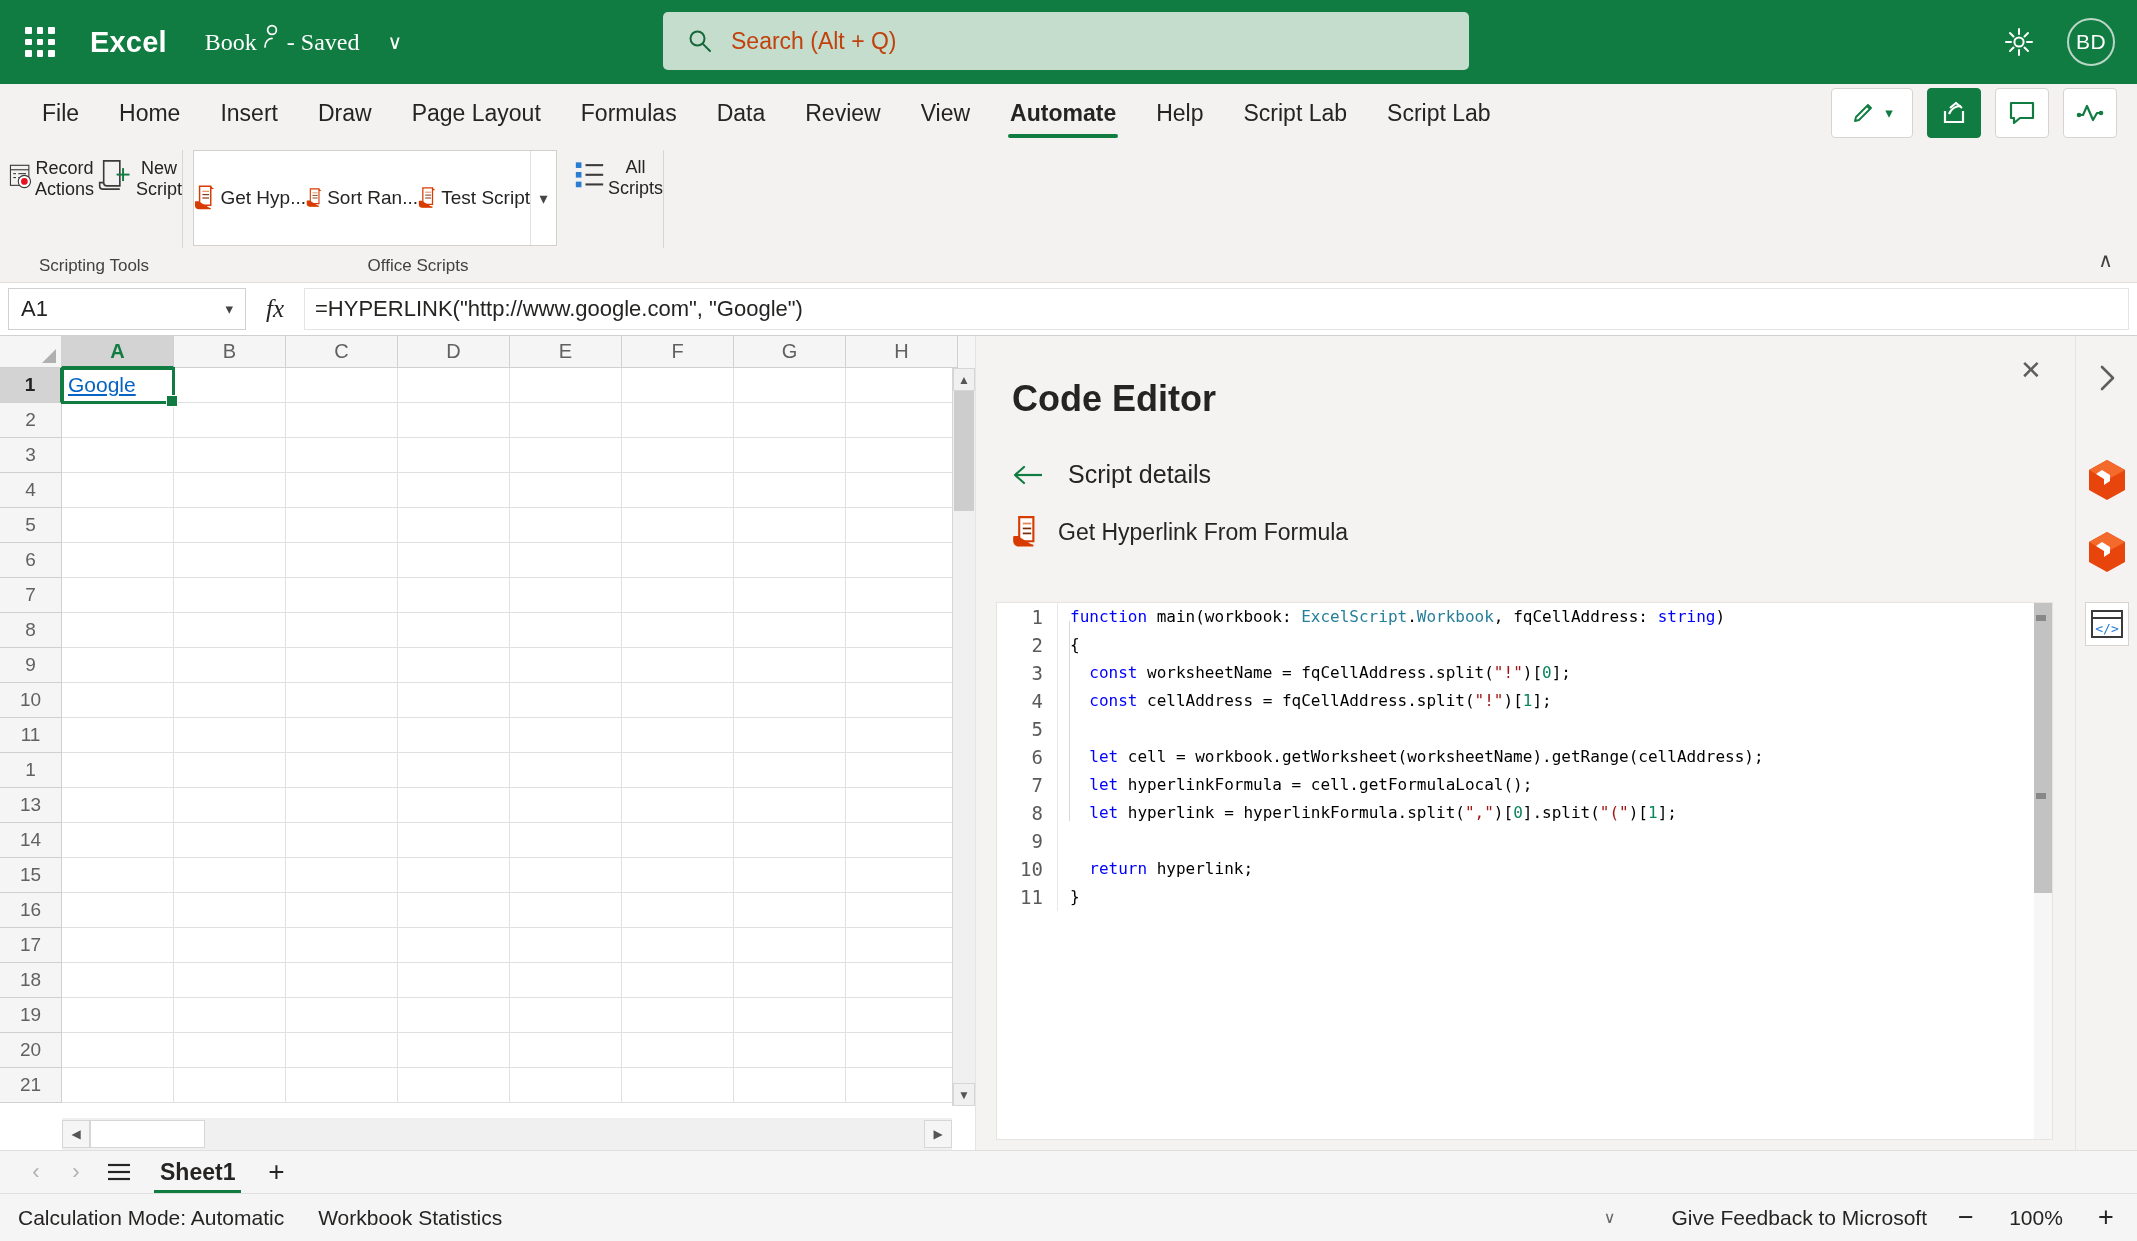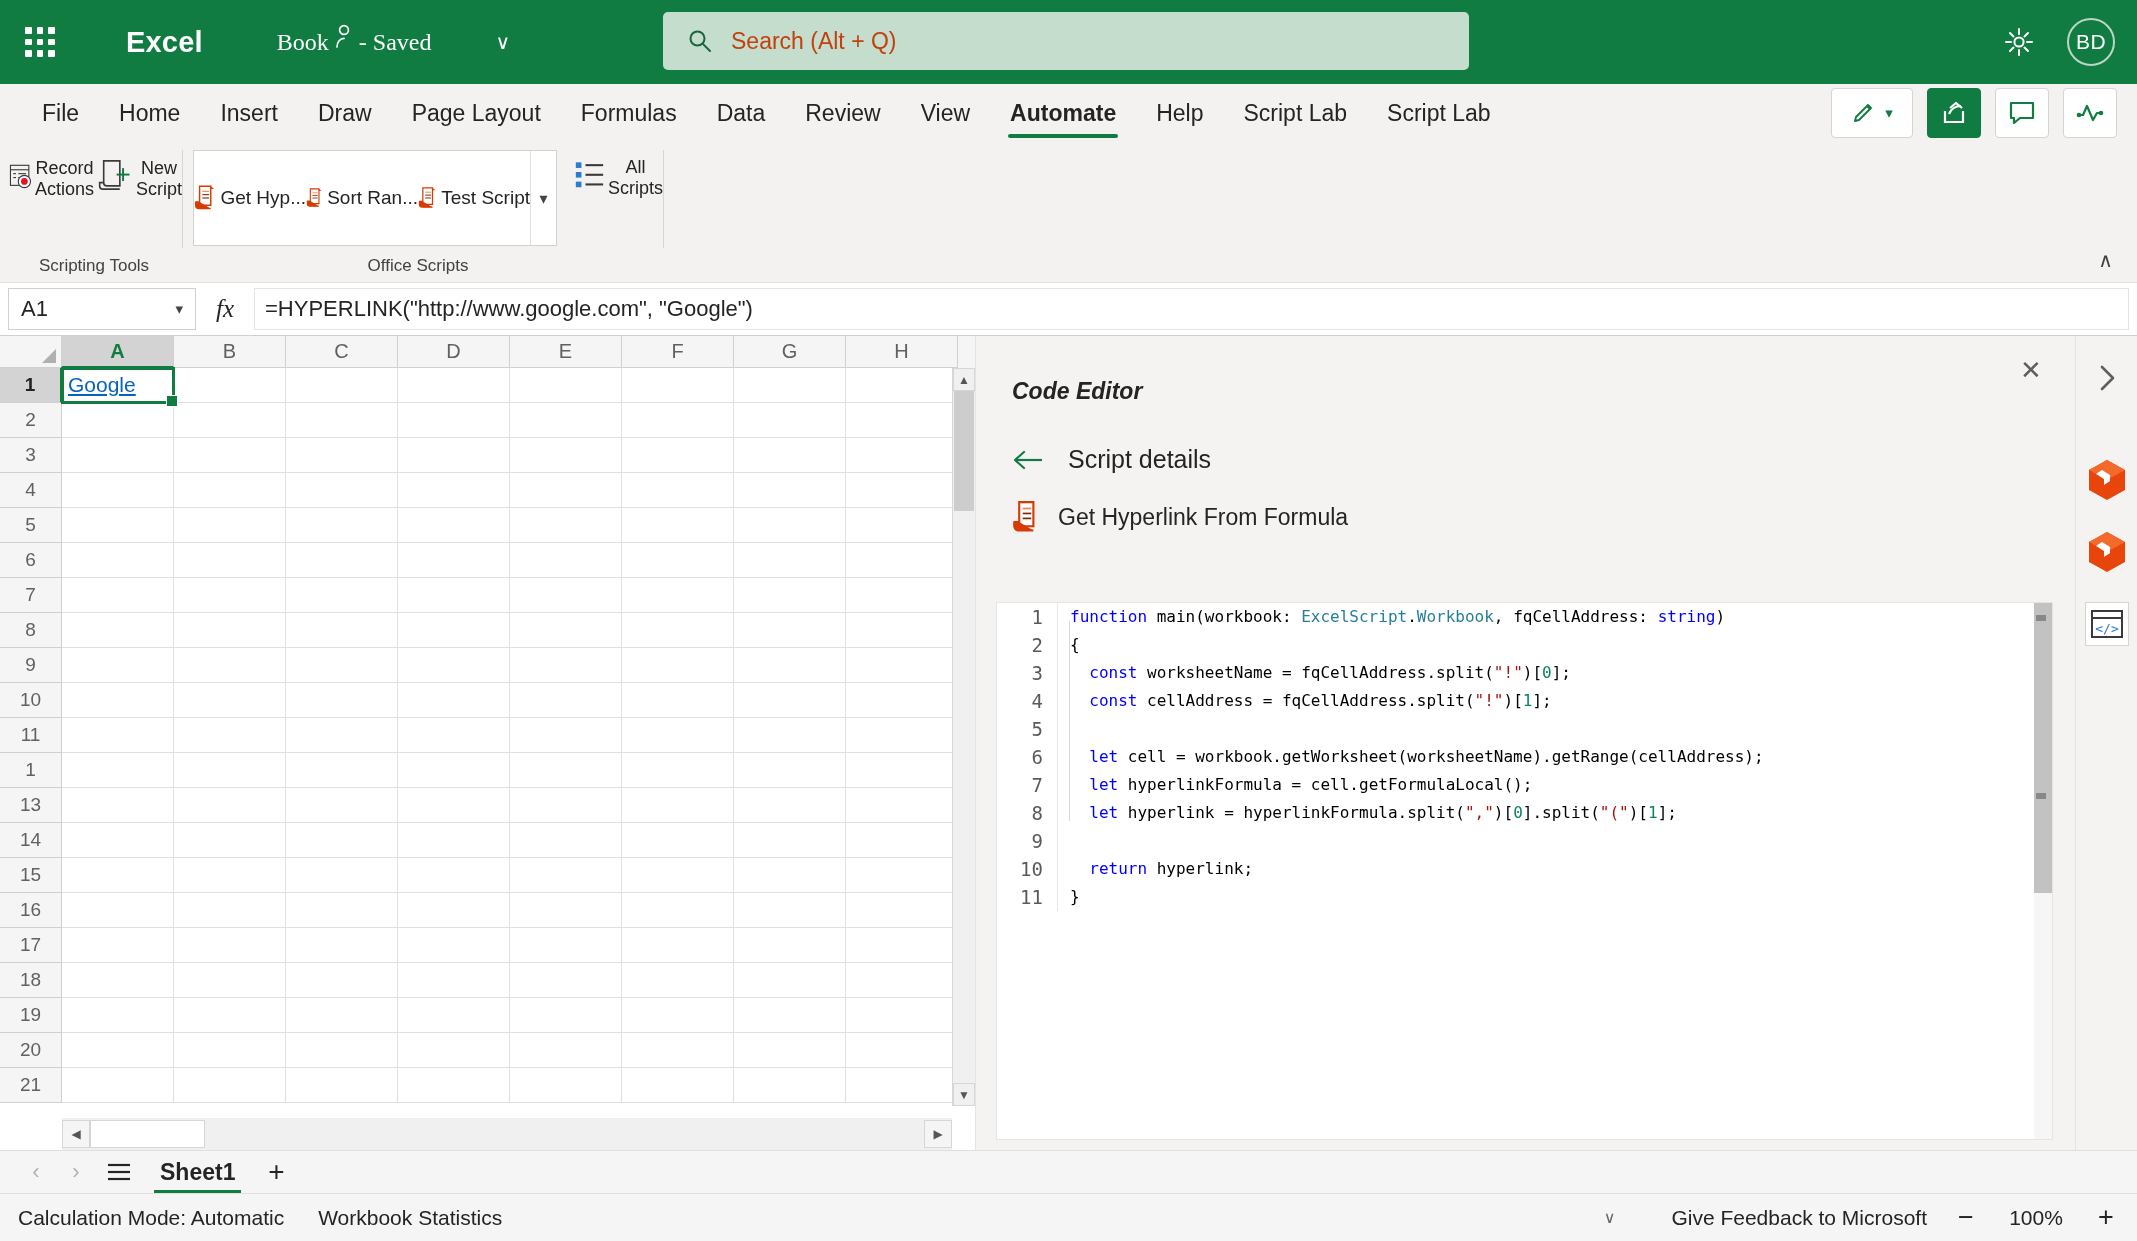--- a/index.html
+++ b/index.html
@@ -6,21 +6,21 @@
   html, body {
     width: 2137px; height: 1241px;
     font-family: "Liberation Sans", sans-serif;
     background: #ffffff; overflow: hidden;
   }
   body { position: relative; }
 
   
   .titlebar {
     height: 84px; background: #107c41;
-    display: flex; align-items: center; position: relative; gap: 36px;
+    display: flex; align-items: center; position: relative;
   }
   .waffle {
     width: 44px; height: 44px; margin-left: 18px;
     display: grid; grid-template-columns: repeat(3, 1fr);
     grid-template-rows: repeat(3, 1fr); gap: 5px;
     padding: 7px; cursor: pointer;
   }
   .waffle i { background: #ffffff; border-radius: 1px; display:block; }
   .app-name {
     color: #ffffff; font-size: 29px; font-weight: bold;
@@ -120,21 +120,21 @@
     font-size: 20px; color: #424242; cursor: pointer;
   }
 
   
   .fbar {
     height: 54px; background: #ffffff; display: flex; align-items: center;
     border-top: 1px solid #e1dfdd; border-bottom: 1px solid #d2d0ce;
     padding: 0 8px;
   }
   .namebox {
-    width: 188px; height: 42px; border: 1px solid #d2d0ce; background: #fff;
+    width: 238px; height: 42px; border: 1px solid #d2d0ce; background: #fff;
     display: flex; align-items: center; padding: 0 12px; cursor: text;
   }
   .namebox .val { font-size: 22px; color: #252423; flex: 1; }
   .namebox .cv { font-size: 15px; color: #444; }
   .fx {
     width: 58px; height: 42px; display: flex; align-items: center;
     justify-content: center; font-style: italic; font-family: "Liberation Serif", serif;
     font-size: 25px; color: #252423; cursor: pointer;
     border: 1px solid transparent;
   }
@@ -218,22 +218,22 @@
   
   .panel {
     position: absolute; left: 975px; right: 62px; top: 0; bottom: 91px;
     background: #f4f3f2; border-left: 1px solid #e6e4e2;
   }
   .panel-close {
     position: absolute; right: 26px; top: 16px; width: 36px; height: 36px;
     display: flex; align-items: center; justify-content: center;
     font-size: 26px; color: #605e5c; cursor: pointer;
   }
-  .panel-title { font-size: 23px; color: #252423; font-weight: bold;
-     padding: 42px 0 0 36px; font-style: italic; }
+  .panel-title { font-size: 36px; color: #252423; font-weight: bold;
+     padding: 42px 0 0 36px; }
   .backrow { display: flex; align-items: center; gap: 22px; padding: 40px 0 0 36px; cursor: pointer; }
   .backrow .lbl { font-size: 25px; color: #252423; }
   .cmdbar { display: flex; align-items: center; gap: 28px; padding: 30px 0 0 34px; position: relative; }
   .cmdbtn { display: flex; align-items: center; gap: 12px; cursor: pointer; }
   .cmdbtn .lbl { font-size: 23px; color: #252423; }
   .cmdbtn.disabled .lbl { color: #a8a5a3; }
   .ellipsis {
     position: absolute; right: 62px; top: 26px; font-size: 30px;
     color: #252423; cursor: pointer; letter-spacing: 2px; line-height: 12px;
   }

